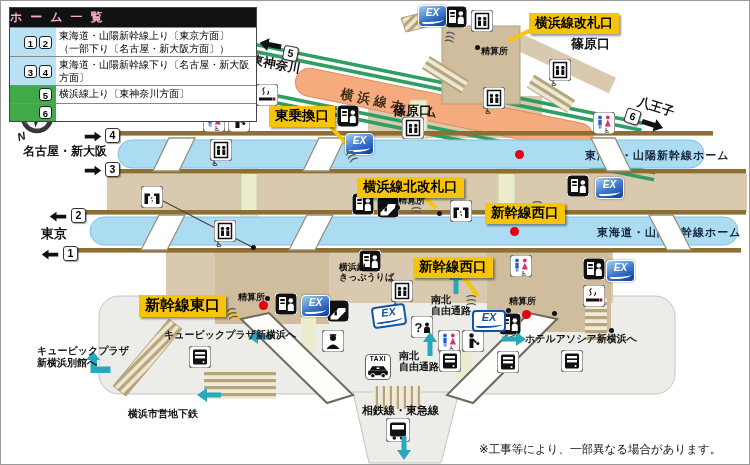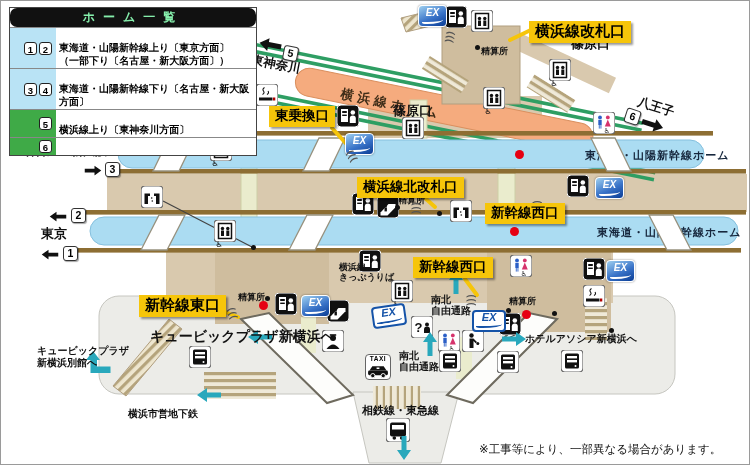--- a/index.html
+++ b/index.html
@@ -6,26 +6,26 @@
   #map{position:relative;width:748px;height:463px;border:1px solid #9a9a9a;background:#fff;
        font-family:"Liberation Sans","DejaVu Sans",sans-serif;overflow:hidden;}
   .layer{position:absolute;left:0;top:0;width:750px;height:465px;}
   .abs{position:absolute;}
   .txt{position:absolute;color:#111;font-weight:bold;white-space:nowrap;}
   .small{font-size:9px;}
   .glabel{position:absolute;background:#f6c50a;color:#000;font-weight:bold;padding:1px 6px 2px;
           white-space:nowrap;box-shadow:1.5px 2px 2px rgba(0,0,0,.4);z-index:30;}
   
   #legend{position:absolute;left:8px;top:6px;width:246px;border:1px solid #444;background:#fff;z-index:40;font-size:10px;}
-  #legend .hdr{background:#111;color:#86efac;text-align:center;font-weight:bold;letter-spacing:8px;font-size:12px;padding:1px 0;border-radius:7px;}
+  #legend .hdr{background:#111;color:#f9a8d4;text-align:left;font-weight:bold;letter-spacing:8px;font-size:12px;padding:1px 0;}
   #legend .row{display:flex;border-top:1px solid #888;}
   #legend .bcell{width:46px;display:flex;align-items:center;justify-content:flex-end;gap:2px;padding:2px 4px 2px 2px;box-sizing:border-box;}
   #legend .blue{background:#b9e3f5;}
   #legend .green{background:#3faa47;}
-  #legend .tcell{flex:1;padding:1px 3px;font-weight:bold;line-height:13px;margin-top:12px;}
+  #legend .tcell{flex:1;padding:1px 3px;font-weight:normal;line-height:13px;}
   .lbdg{display:inline-block;width:13px;height:13px;background:#fff;border:1.2px solid #222;border-radius:3px;
         font-weight:bold;font-size:9.5px;line-height:13px;text-align:center;box-sizing:border-box;}
   
   .bdg{position:absolute;width:15px;height:15px;background:#fff;border:1.5px solid #333;border-radius:3px;
        font-weight:bold;font-size:10.5px;line-height:13px;text-align:center;box-sizing:border-box;
        box-shadow:1px 1px 1px rgba(0,0,0,.35);z-index:25;}
   
   .ic{position:absolute;width:22px;height:22px;z-index:20;filter:drop-shadow(0.5px 0.5px 0.5px rgba(0,0,0,.35));}
   .ic.tall{height:27px;}
   .ic.big{width:24px;height:24px;}
@@ -326,21 +326,21 @@
 <svg class="arr" style="left:48px;top:210px;transform:scaleX(-1)" width="18" height="11" viewBox="0 0 24 14">
       <use href="#s-arr"></use>
     </svg>
 <span class="bdg" style="left:70px;top:207px">2</span>
 <span class="txt" style="left:40px;top:224px;font-size:13px">東京</span>
 <svg class="arr" style="left:40px;top:248px;transform:scaleX(-1)" width="18" height="11" viewBox="0 0 24 14">
       <use href="#s-arr"></use>
     </svg>
 <span class="bdg" style="left:62px;top:245px">1</span>
 
-<div class="glabel" style="left:528px;top:20px;font-size:15px">横浜線改札口</div>
+<div class="glabel" style="left:528px;top:12px;font-size:13px">横浜線改札口</div>
 <div class="glabel" style="left:268px;top:105px;font-size:13.5px">東乗換口</div>
 <div class="glabel" style="left:356px;top:176px;font-size:13.5px">横浜線北改札口</div>
 <div class="glabel" style="left:484px;top:202px;font-size:13.5px">新幹線西口</div>
 <div class="glabel" style="left:412px;top:256px;font-size:13.5px">新幹線西口</div>
 <div class="glabel" style="left:138px;top:294px;font-size:15px">新幹線東口</div>
 
 <span class="txt" style="left:570px;top:34px;font-size:13px">篠原口</span>
 <span class="txt" style="left:392px;top:101px;font-size:13px">篠原口</span>
 
 <span class="txt small" style="left:480px;top:44px">精算所</span>
@@ -355,21 +355,21 @@
 
 <div class="txt" style="left:430px;top:293px;font-size:10px;line-height:11px;z-index:31">
   <div>南北</div>
   <div>自由通路</div>
 </div>
 <div class="txt" style="left:398px;top:349px;font-size:10px;line-height:11px;z-index:31">
   <div>南北</div>
   <div>自由通路</div>
 </div>
 
-<span class="txt" style="left:149px;top:327px;font-size:14px;z-index:31">キュービックプラザ新横浜へ</span>
+<span class="txt" style="left:163px;top:327px;font-size:10px;z-index:31">キュービックプラザ新横浜へ</span>
 <div class="txt" style="left:36px;top:344px;font-size:10px;line-height:12px;z-index:31">
   <div>キュービックプラザ</div>
   <div>新横浜別館へ</div>
 </div>
 <span class="txt" style="left:127px;top:406px;font-size:10px;z-index:31">横浜市営地下鉄</span>
 <span class="txt" style="left:524px;top:331px;font-size:10px;z-index:31">ホテルアソシア新横浜へ</span>
 <span class="txt" style="left:361px;top:402px;font-size:11px;z-index:31">相鉄線・東急線</span>
 
 <svg class="arr" style="left:246px;top:329px;transform:scaleX(-1)" width="26" height="14">
       <use href="#s-tarr"></use>

